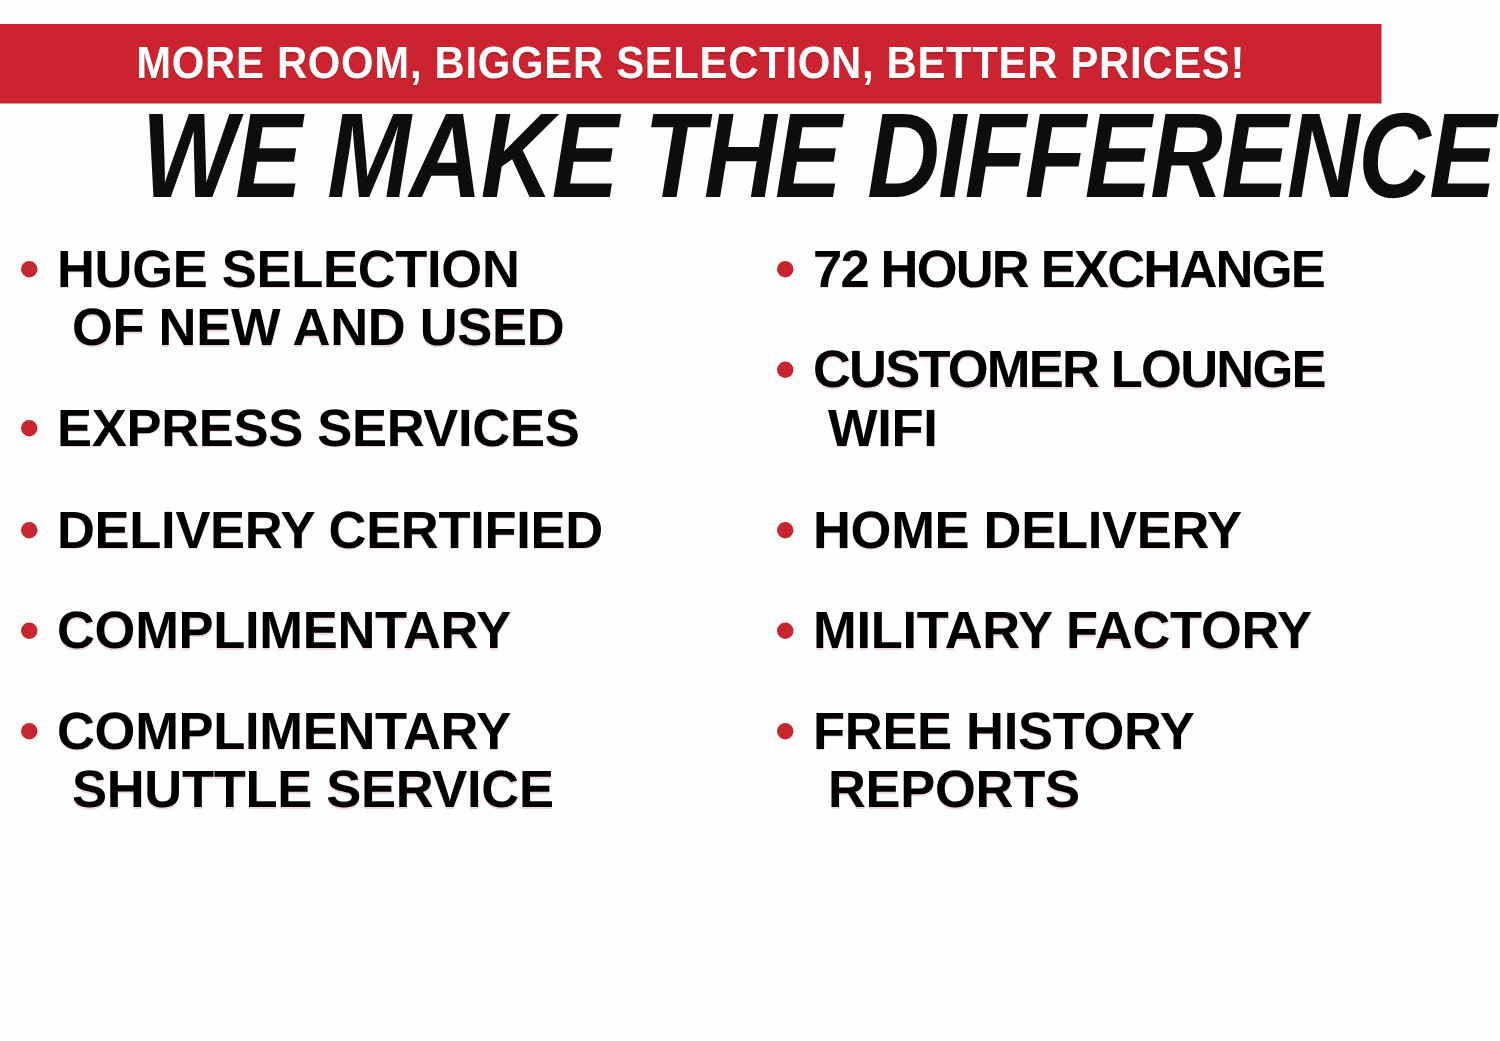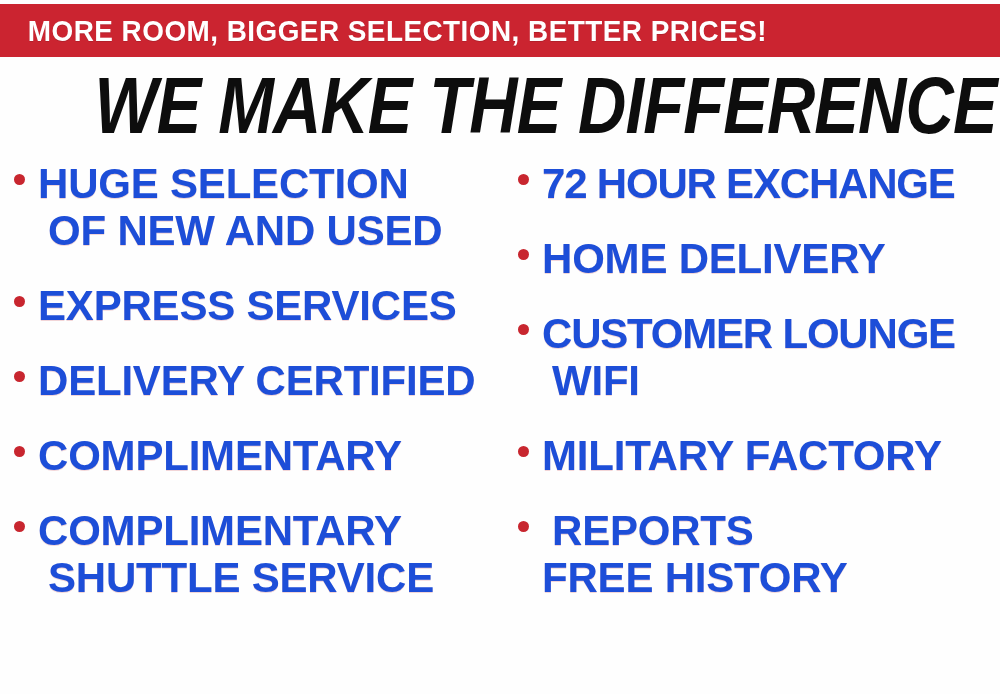--- a/index.html
+++ b/index.html
@@ -12,27 +12,27 @@
     background: #fefefe;
     font-family: "Liberation Sans", sans-serif;
     overflow: hidden;
     position: relative;
   }
 
   
   .banner {
     position: absolute;
     left: 0;
-    top: 4px;
-    width: 1000px;
+    top: 16px;
+    width: 921px;
     height: 53px;
     background: #cb2430;
     display: flex;
     align-items: center;
-    justify-content: flex-start;
+    justify-content: center;
     box-sizing: border-box;
   }
   .banner-text {
     color: #ffffff;
     font-family: "Liberation Sans", sans-serif;
     font-weight: bold;
     font-size: 30px;
     letter-spacing: 0.5px;
     line-height: 1;
     white-space: nowrap;
@@ -90,24 +90,24 @@
   .bullet-dot {
     width: 11px;
     height: 11px;
     border-radius: 50%;
     background: #c8262f;
     flex: 0 0 auto;
     margin-top: 14px;
     margin-right: 13px;
   }
   .bullet-text {
-    color: #1d4ed8;
+    color: #000000;
     font-family: "Liberation Sans", sans-serif;
     font-weight: bold;
-    font-size: 42px;
+    font-size: 35px;
     line-height: 1.12;
     letter-spacing: -0.2px;
     text-shadow: 0 1px 0 rgba(190,30,40,0.18);
   }
   .bullet-text .ln {
     display: block;
     white-space: nowrap;
   }
   .bullet-text .ln.indent {
     padding-left: 10px;
@@ -175,43 +175,43 @@
     <div class="bullet-item">
       <span class="bullet-dot"></span>
       <span class="bullet-text">
         <span class="ln tight">72 HOUR EXCHANGE</span>
       </span>
     </div>
 
     <div class="bullet-item">
       <span class="bullet-dot"></span>
       <span class="bullet-text">
-        <span class="ln">HOME DELIVERY</span>
-      </span>
-    </div>
-
-    <div class="bullet-item">
-      <span class="bullet-dot"></span>
-      <span class="bullet-text">
         <span class="ln tight">CUSTOMER LOUNGE</span>
         <span class="ln indent">WIFI</span>
       </span>
     </div>
 
     <div class="bullet-item">
       <span class="bullet-dot"></span>
       <span class="bullet-text">
+        <span class="ln">HOME DELIVERY</span>
+      </span>
+    </div>
+
+    <div class="bullet-item">
+      <span class="bullet-dot"></span>
+      <span class="bullet-text">
         <span class="ln">MILITARY FACTORY</span>
       </span>
     </div>
 
 
     <div class="bullet-item">
       <span class="bullet-dot"></span>
       <span class="bullet-text">
+        <span class="ln">FREE HISTORY</span>
         <span class="ln indent">REPORTS</span>
-        <span class="ln">FREE HISTORY</span>
       </span>
     </div>
 
   </div>
 
 </div>
 
 </body></html>

